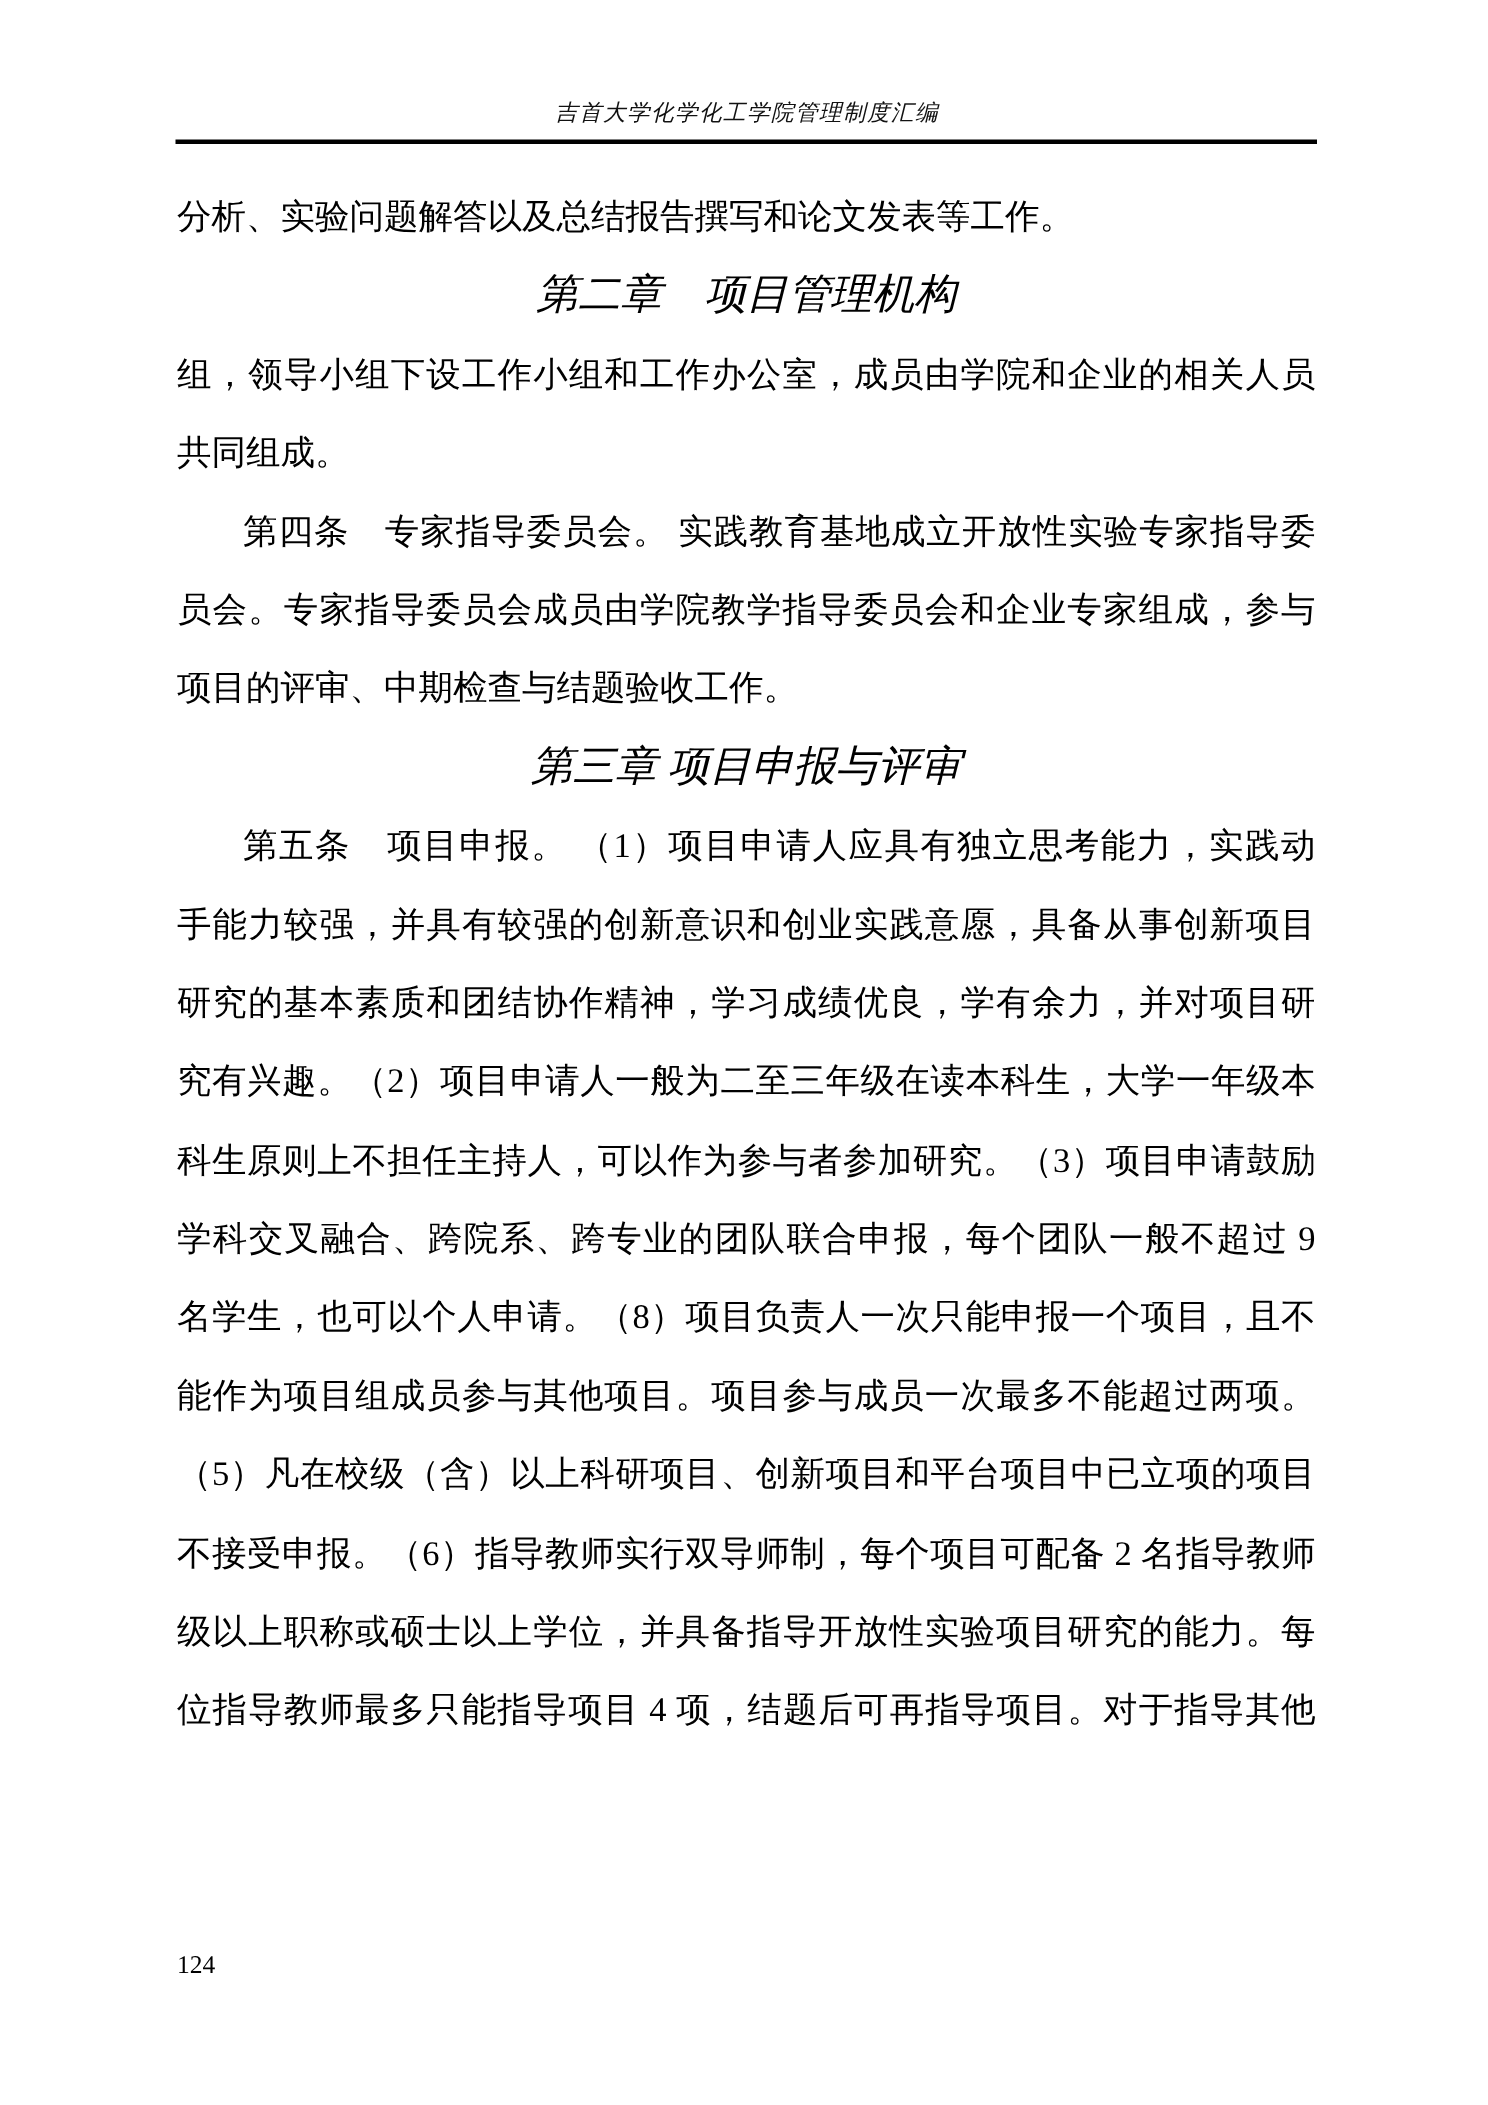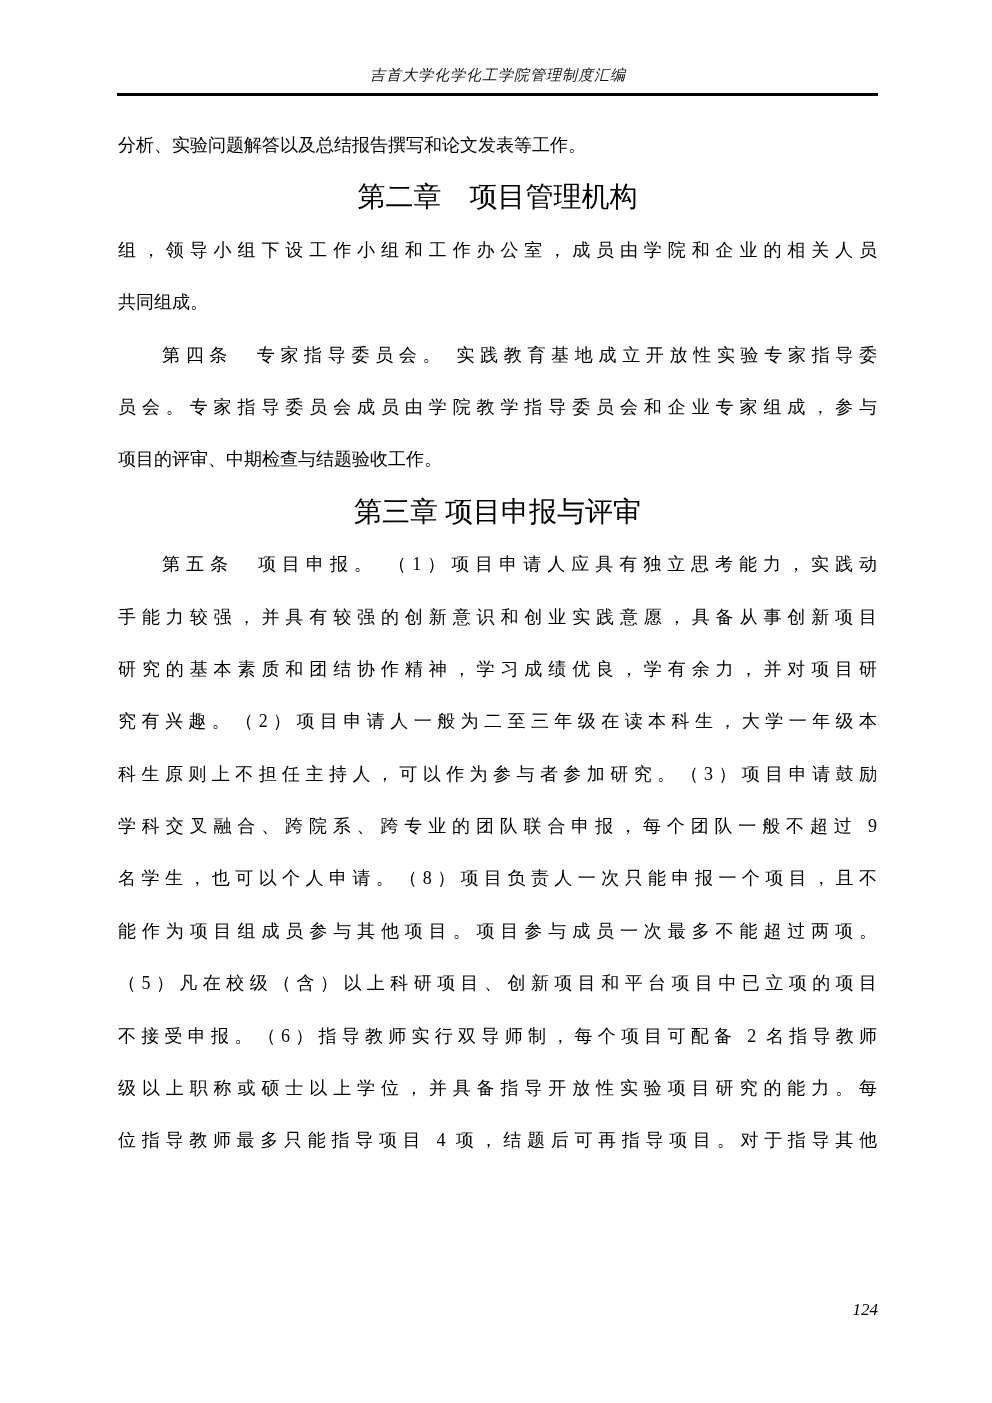--- a/index.html
+++ b/index.html
@@ -38,46 +38,46 @@
   }
   .content {
     position: absolute;
     top: 119px;
     left: 118px;
     width: 759px;
   }
   .line {
     height: 52.4px;
     line-height: 52.4px;
-    font-size: 18px;
+    font-size: 23px;
     text-align: justify;
     text-align-last: justify;
     overflow: hidden;
     white-space: normal;
   }
   .line.start {
     text-indent: 44px;
   }
   .line.end {
     text-align: left;
     text-align-last: left;
   }
   .line.heading {
     font-size: 28px;
     text-align: center;
     text-align-last: center;
+    font-style: italic;
   }
   .footer {
     position: absolute;
     top: 1300px;
     left: 118px;
     width: 760px;
-    text-align: right;
+    text-align: left;
     font-size: 17px;
-    font-style: italic;
   }
 </style>
 </head>
 <body>
 
 <div class="page">
 
   <div class="header-text">吉首大学化学化工学院管理制度汇编</div>
   <div class="header-rule"></div>
 

